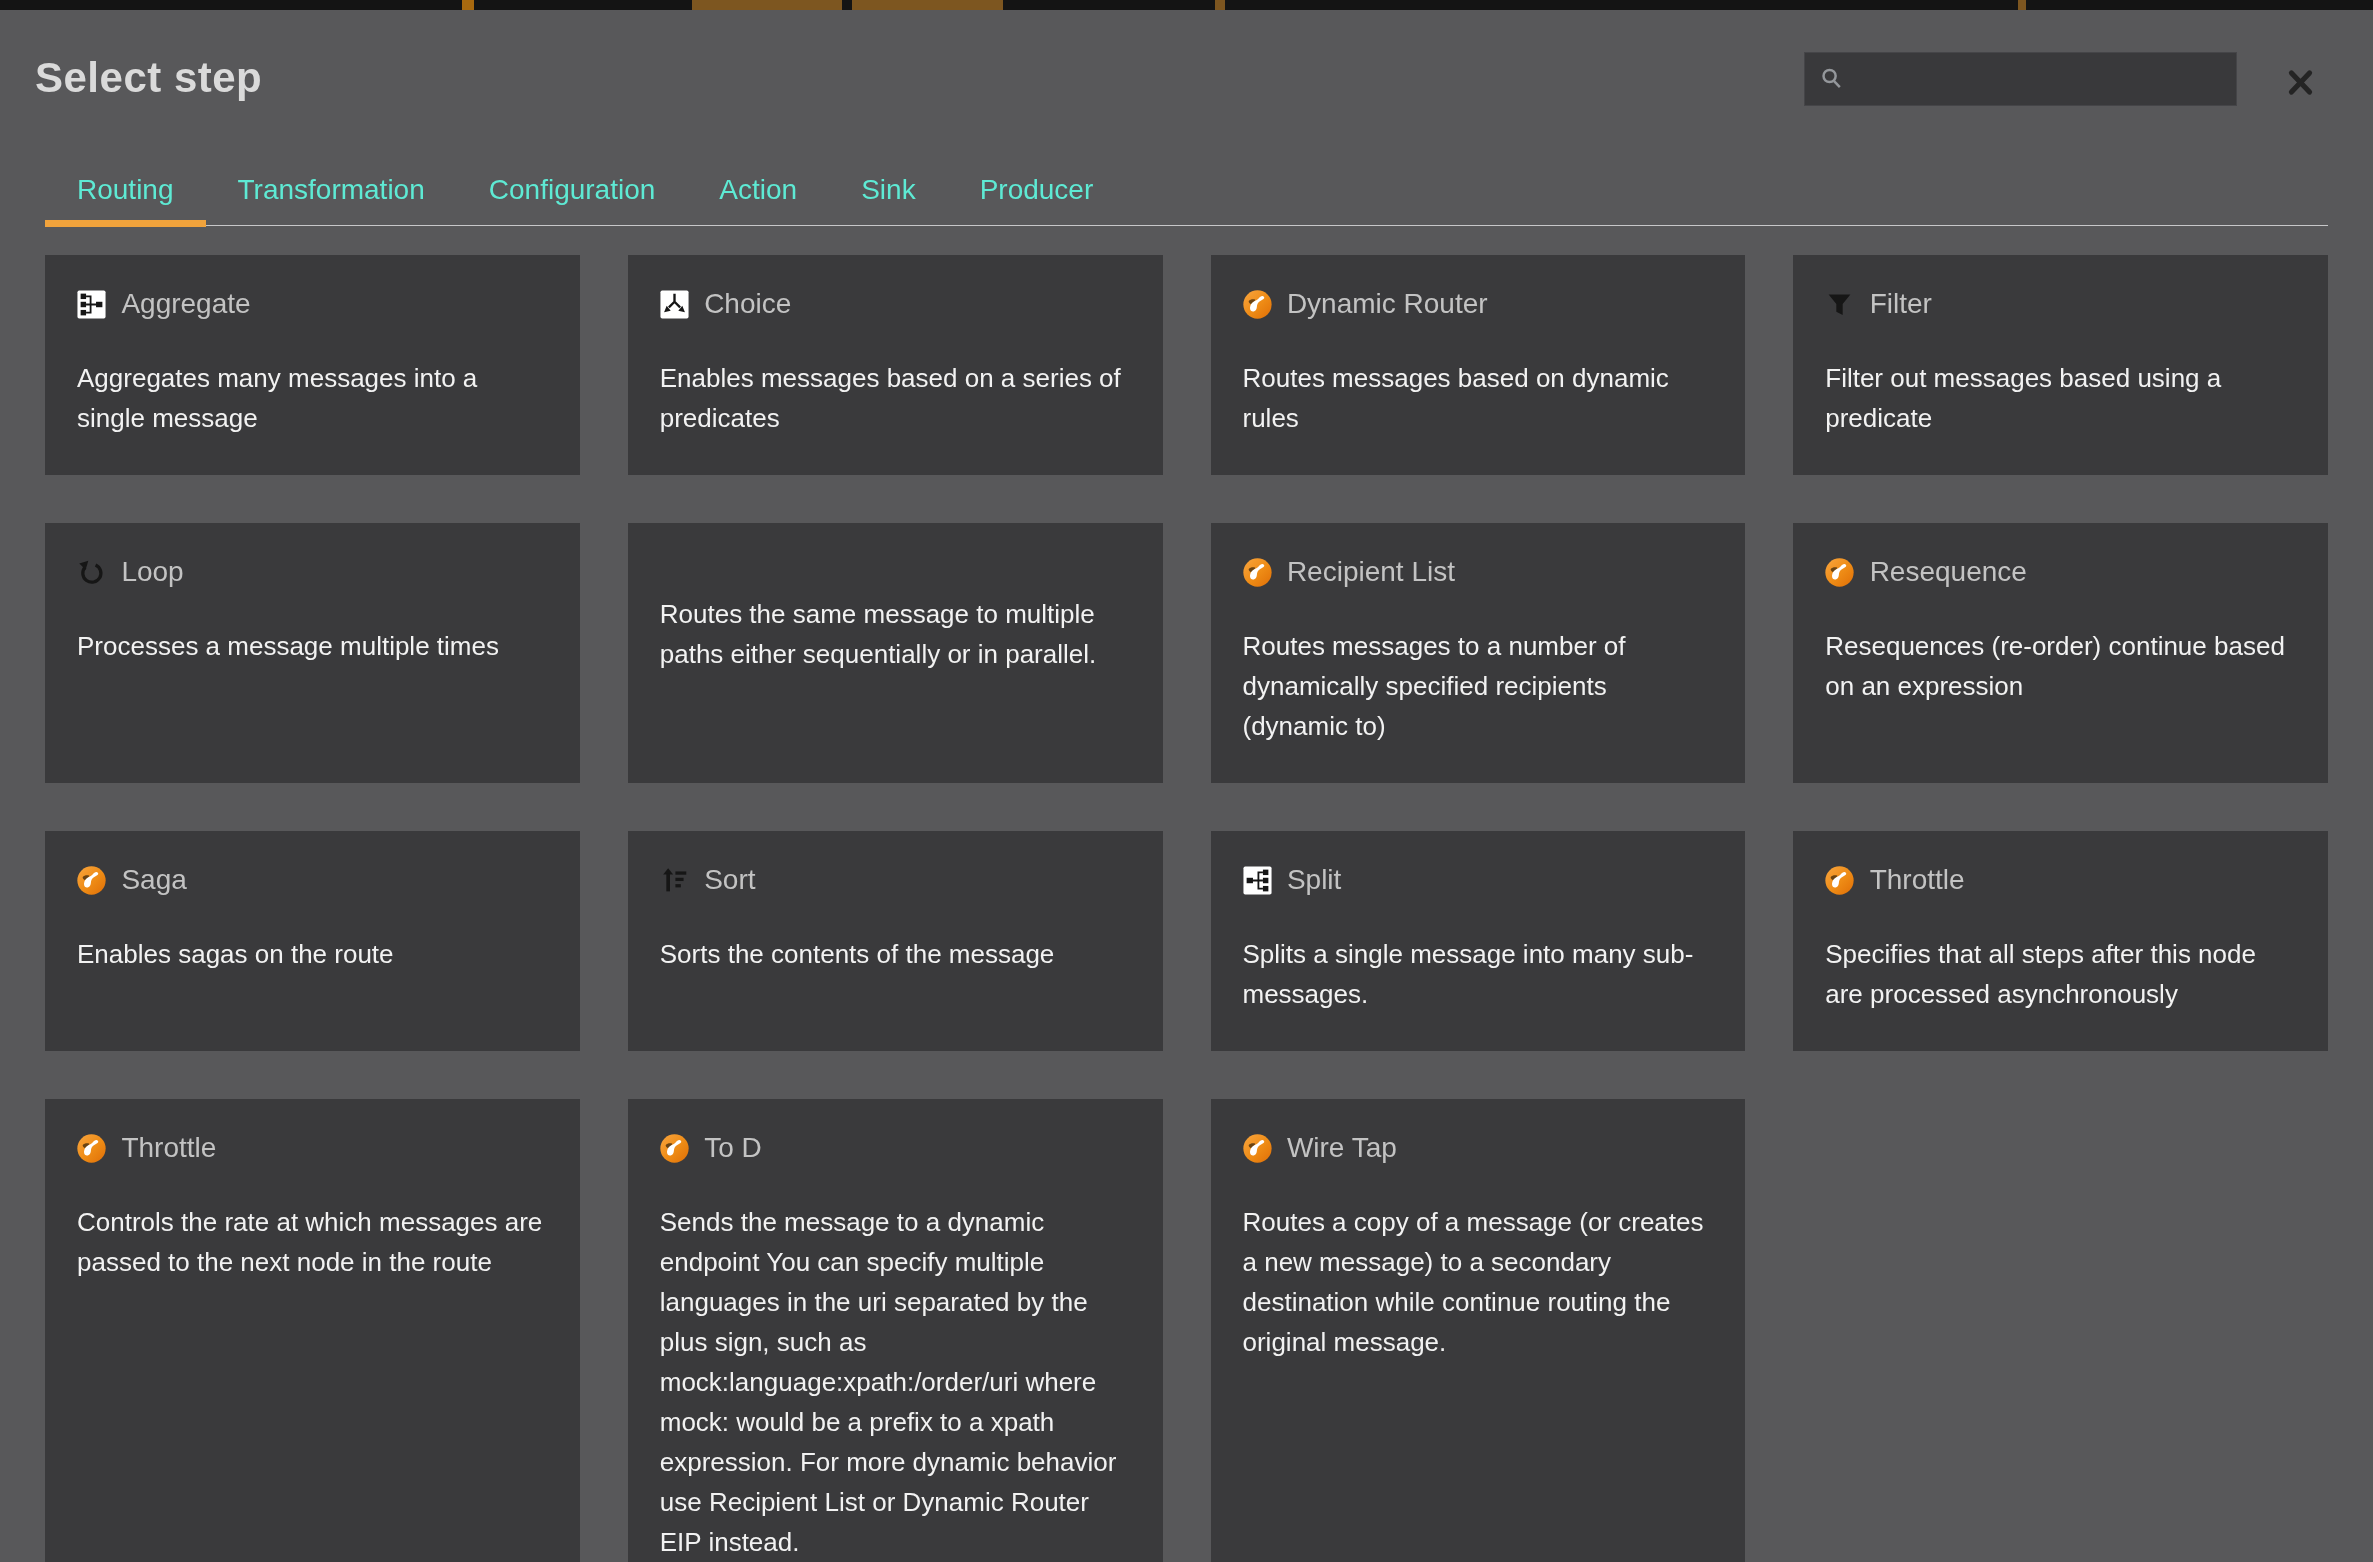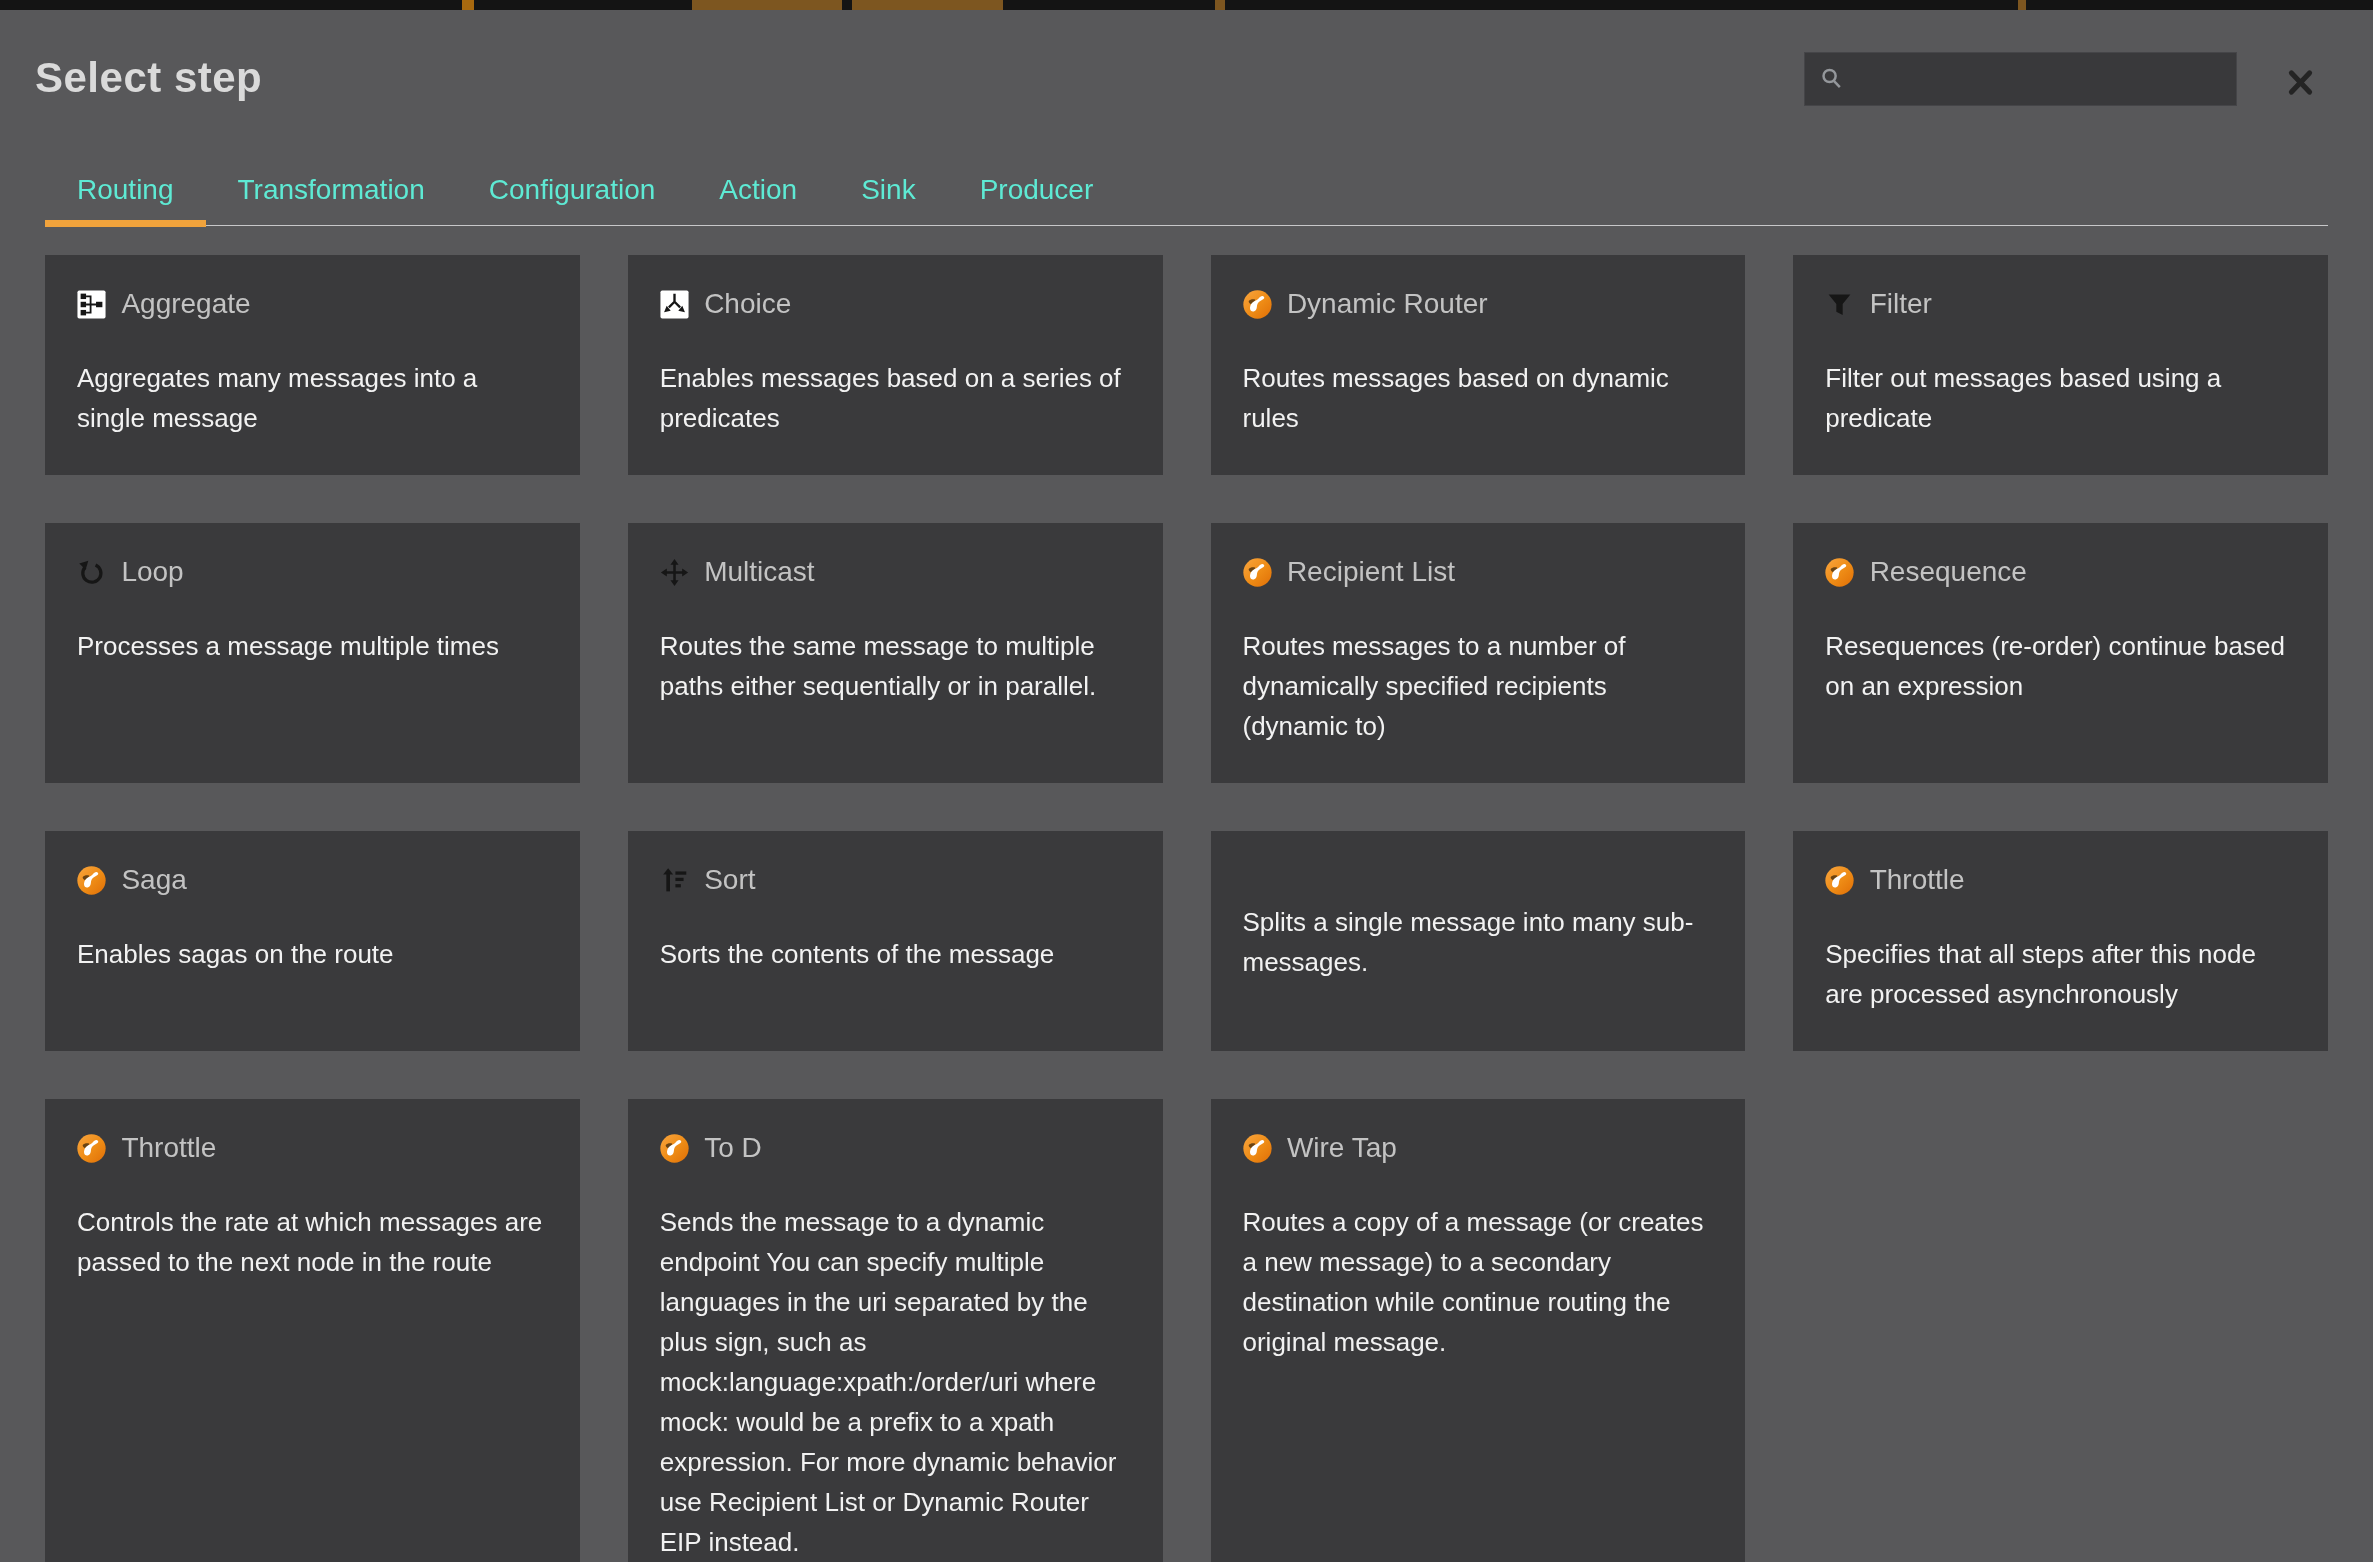--- a/index.html
+++ b/index.html
@@ -148,34 +148,20 @@
             <svg viewBox="0 0 32 32" fill="none">
               <path d="M9 10 A10 10 0 1 0 20.5 7.6" stroke="#161616" stroke-width="3.6"></path>
               <polygon points="2.5,6 12.5,3 9.5,13" fill="#161616"></polygon>
             </svg>
           </span>
       <span class="card-title">Loop</span>
     </div>
     <p class="card-desc">Processes a message multiple times</p>
   </div>
       <div class="card">
-    <div class="card-head">
-      <span class="card-icon">
-            <svg viewBox="0 0 32 32">
-              <path d="M16 6 V26 M6 16 H26" stroke="#161616" stroke-width="2.8" fill="none"></path>
-              <g fill="#161616">
-                <polygon points="16,1 11.5,7.5 20.5,7.5"></polygon>
-                <polygon points="16,31 11.5,24.5 20.5,24.5"></polygon>
-                <polygon points="1,16 7.5,11.5 7.5,20.5"></polygon>
-                <polygon points="31,16 24.5,11.5 24.5,20.5"></polygon>
-              </g>
-            </svg>
-          </span>
-      <span class="card-title">Multicast</span>
-    </div>
     <p class="card-desc">Routes the same message to multiple paths either sequentially or in parallel.</p>
   </div>
       <div class="card">
     <div class="card-head">
       <span class="card-icon">
             <svg viewBox="0 0 32 32">
               <defs>
                 <linearGradient id="camelGrad" x1="0" y1="0" x2="1" y2="1">
                   <stop offset="0" stop-color="#f9a53f"></stop>
                   <stop offset="0.55" stop-color="#ee8b15"></stop>
@@ -242,20 +228,35 @@
                 <rect x="17" y="13" width="9" height="3.6"></rect>
                 <rect x="17" y="20" width="6" height="3.6"></rect>
               </g>
             </svg>
           </span>
       <span class="card-title">Sort</span>
     </div>
     <p class="card-desc">Sorts the contents of the message</p>
   </div>
       <div class="card">
+    <div class="card-head">
+      <span class="card-icon">
+            <svg viewBox="0 0 32 32">
+              <rect x="0.5" y="0.5" width="31" height="31" rx="2" fill="#ffffff"></rect>
+              <g fill="#161616">
+                <rect x="22" y="4" width="6" height="6"></rect>
+                <rect x="22" y="13" width="6" height="6"></rect>
+                <rect x="22" y="22" width="6" height="6"></rect>
+                <rect x="4" y="13" width="7" height="6"></rect>
+              </g>
+              <path d="M22 7 H17 V25 H22 M22 16 H11" stroke="#161616" stroke-width="2" fill="none"></path>
+            </svg>
+          </span>
+      <span class="card-title">Split</span>
+    </div>
     <p class="card-desc">Splits a single message into many sub-messages.</p>
   </div>
       <div class="card">
     <div class="card-head">
       <span class="card-icon">
             <svg viewBox="0 0 32 32">
               <defs>
                 <linearGradient id="camelGrad" x1="0" y1="0" x2="1" y2="1">
                   <stop offset="0" stop-color="#f9a53f"></stop>
                   <stop offset="0.55" stop-color="#ee8b15"></stop>

